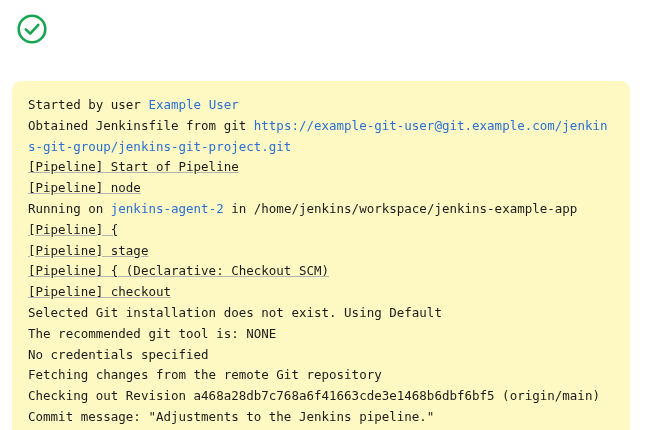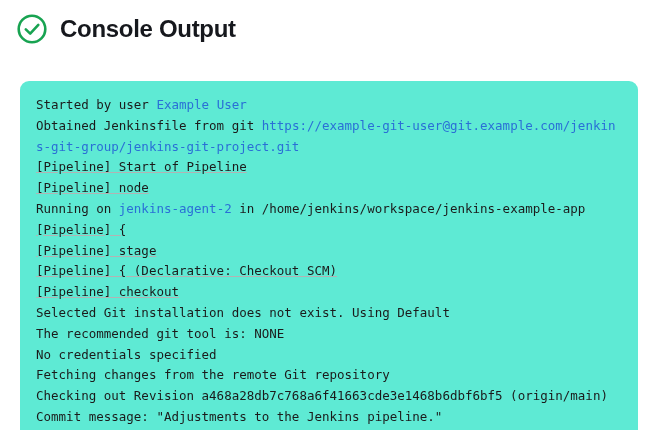--- a/index.html
+++ b/index.html
@@ -35,26 +35,26 @@
     font-weight: bold;
     color: #16181d;
     letter-spacing: -0.3px;
     line-height: 32px;
     white-space: nowrap;
   }
 
   
   .console-panel {
     position: absolute;
-    left: 20px;
+    left: 12px;
     top: 81px;
     width: 618px;
     height: 349px;
     box-sizing: border-box;
-    background: #5eead4;
+    background: #fef9c3;
     border-radius: 9px 9px 0 0;
     padding: 14px 16px 16px 16px;
     overflow: hidden;
   }
   .console-log {
     font-family: "DejaVu Sans Mono", "Liberation Mono", monospace;
     font-size: 12.5px;
     line-height: 20.8px;
     color: #1b1b1b;
     white-space: pre-wrap;
@@ -74,18 +74,17 @@
 </head>
 <body>
 
 <div class="header">
   <span class="status-icon">
     <svg viewBox="0 0 32 32" width="32" height="32" aria-hidden="true">
       <circle cx="16" cy="16" r="13.3" fill="none" stroke="#18a351" stroke-width="2.6"></circle>
       <polyline points="9.8,16.4 14.2,20.6 22.3,11.9" fill="none" stroke="#18a351" stroke-width="2.6" stroke-linecap="round" stroke-linejoin="round"></polyline>
     </svg>
   </span>
-  <span class="page-title">Console Output</span>
 </div>
 
 <div class="console-panel">
   <div class="console-log" id="console-log"><span class="log-line"><span class="tok-plain">Started by user </span><span class="tok-link">Example User</span></span><span class="log-line"><span class="tok-plain">Obtained Jenkinsfile from git </span><span class="tok-link">https://example-git-user@git.example.com/jenkins-git-group/jenkins-git-project.git</span></span><span class="log-line muted"><span class="tok-plain">[Pipeline] Start of Pipeline</span></span><span class="log-line muted"><span class="tok-plain">[Pipeline] node</span></span><span class="log-line"><span class="tok-plain">Running on </span><span class="tok-link">jenkins-agent-2</span><span class="tok-plain"> in /home/jenkins/workspace/jenkins-example-app</span></span><span class="log-line muted"><span class="tok-plain">[Pipeline] {</span></span><span class="log-line muted"><span class="tok-plain">[Pipeline] stage</span></span><span class="log-line muted"><span class="tok-plain">[Pipeline] { (Declarative: Checkout SCM)</span></span><span class="log-line muted"><span class="tok-plain">[Pipeline] checkout</span></span><span class="log-line"><span class="tok-plain">Selected Git installation does not exist. Using Default</span></span><span class="log-line"><span class="tok-plain">The recommended git tool is: NONE</span></span><span class="log-line"><span class="tok-plain">No credentials specified</span></span><span class="log-line"><span class="tok-plain">Fetching changes from the remote Git repository</span></span><span class="log-line"><span class="tok-plain">Checking out Revision a468a28db7c768a6f41663cde3e1468b6dbf6bf5 (origin/main)</span></span><span class="log-line"><span class="tok-plain">Commit message: "Adjustments to the Jenkins pipeline."</span></span></div>
 </div>
 
 </body></html>

